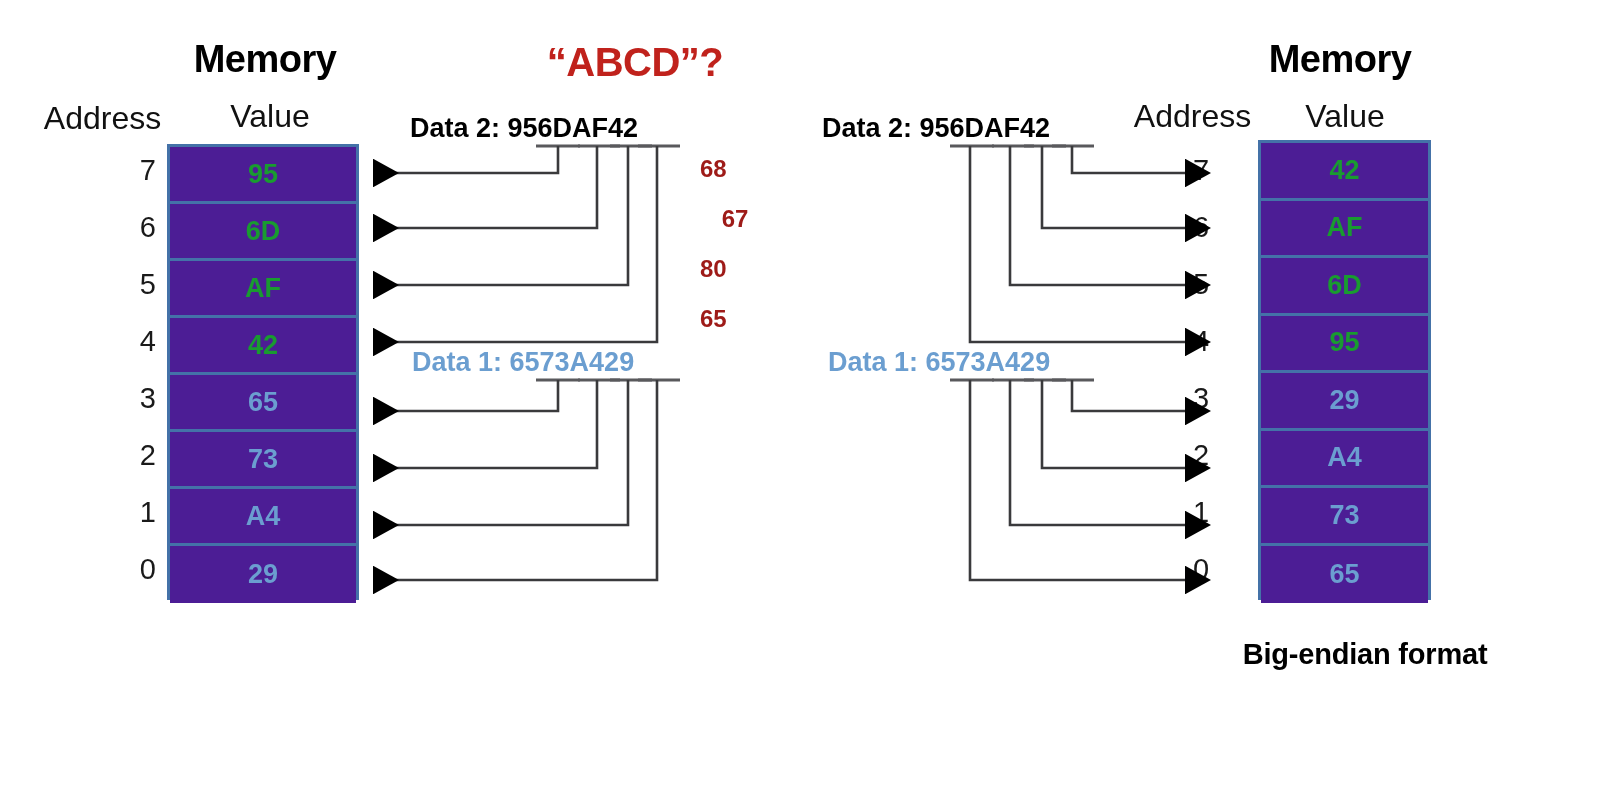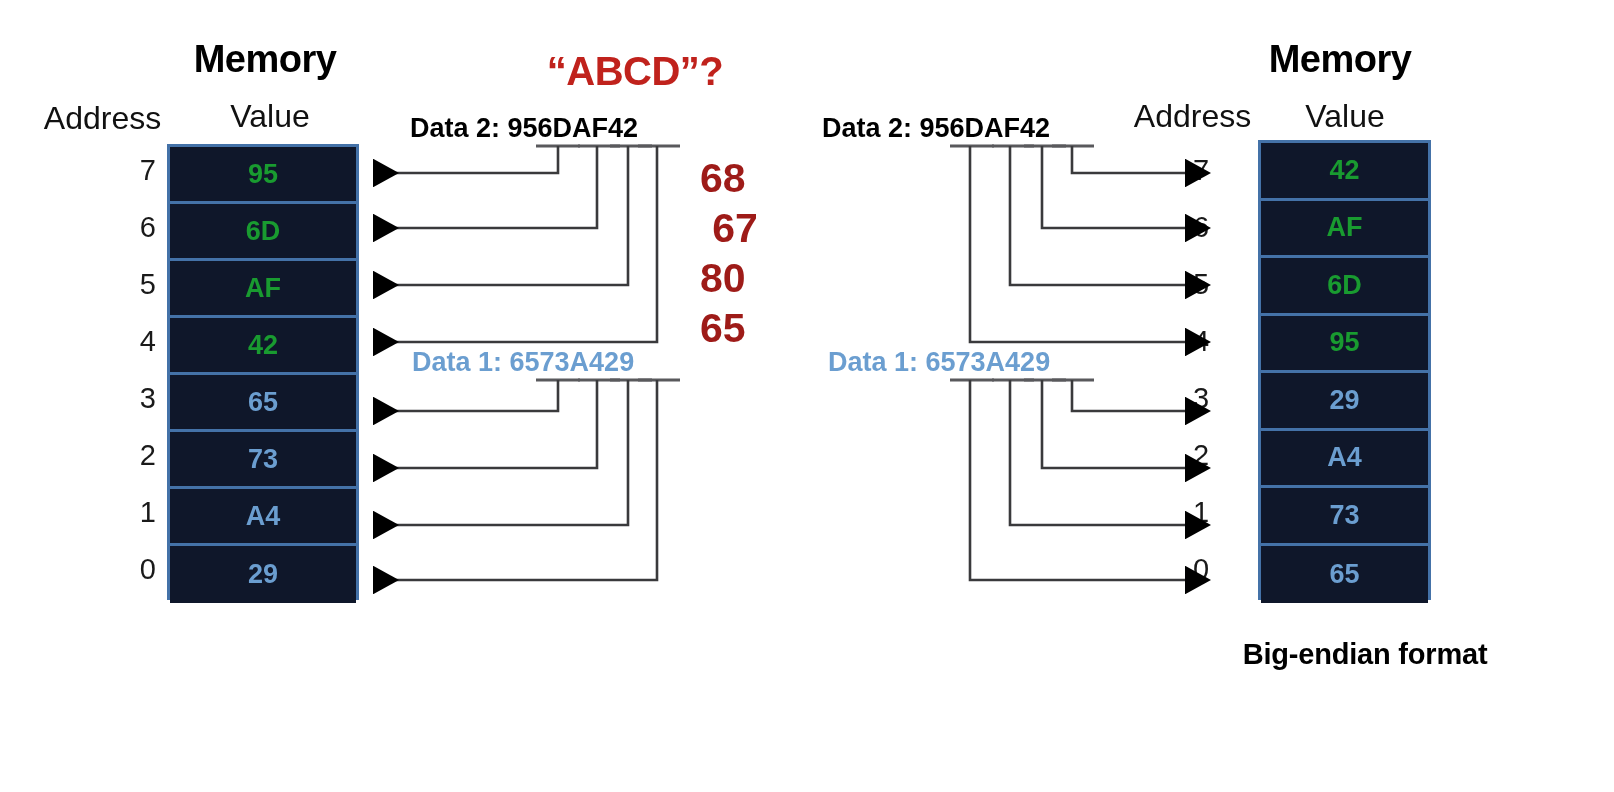--- a/index.html
+++ b/index.html
@@ -62,21 +62,21 @@
     background: #ffffff;
   }
   .mem-row {
     box-sizing: border-box;
     border-bottom: 3px solid #4472a8;
     display: flex;
     align-items: center;
     justify-content: center;
     font-size: 27px;
     font-weight: bold;
-    background: #0f172a;
+    background: #4c1d95;
   }
   .mem-row:last-child { border-bottom: none; }
   .val-green { color: #199b30; }
   .val-blue  { color: #6b9ed0; }
 
   
   .addr {
     font-size: 29px;
     color: #1a1a1a;
     font-weight: normal;
@@ -88,21 +88,21 @@
   .data-label {
     font-size: 27px;
     font-weight: bold;
     white-space: nowrap;
   }
   .data2-label { color: #000000; }
   .data1-label { color: #6b9ed0; }
 
   
   .red-num {
-    font-size: 41px;
+    font-size: 24px;
     font-weight: bold;
     color: #9e1b18;
     text-align: left;
   }
 
   svg.overlay {
     position: absolute;
     left: 0;
     top: 0;
     width: 1614px;
@@ -162,21 +162,21 @@
   <div class="abs data-label data2-label" style="left:410px; top:113px;">Data 2: 956DAF42</div>
 
   <div class="abs data-label data1-label" style="left:412px; top:347px;">Data 1: 6573A429</div>
 
   <div class="abs red-num" style="left:700px; top:155px; width:70px;">68</div>
   <div class="abs red-num" style="left:700px; top:205px; width:70px;text-align:center;">67</div>
   <div class="abs red-num" style="left:700px; top:255px; width:70px;">80</div>
   <div class="abs red-num" style="left:700px; top:305px; width:70px;">65</div>
 
 
-  <div class="abs abcd-title" style="left:480px; top:49px; width:310px;">“ABCD”?</div>
+  <div class="abs abcd-title" style="left:480px; top:40px; width:310px;">“ABCD”?</div>
 
   <div class="abs memory-title" style="left:1230px; top:38px; width:220px;">Memory</div>
 
   <div class="abs col-head" style="left:1110px; top:98px; width:165px;">Address</div>
 
   <div class="abs col-head" style="left:1250px; top:98px; width:190px;">Value</div>
 
   <div class="abs" style="left:1193px; top:144px; width:50px; height:456px;">
     <div class="abs addr addr-right" style="left:0; top:10px;  width:50px;">7</div>
     <div class="abs addr addr-right" style="left:0; top:67px;  width:50px;">6</div>

